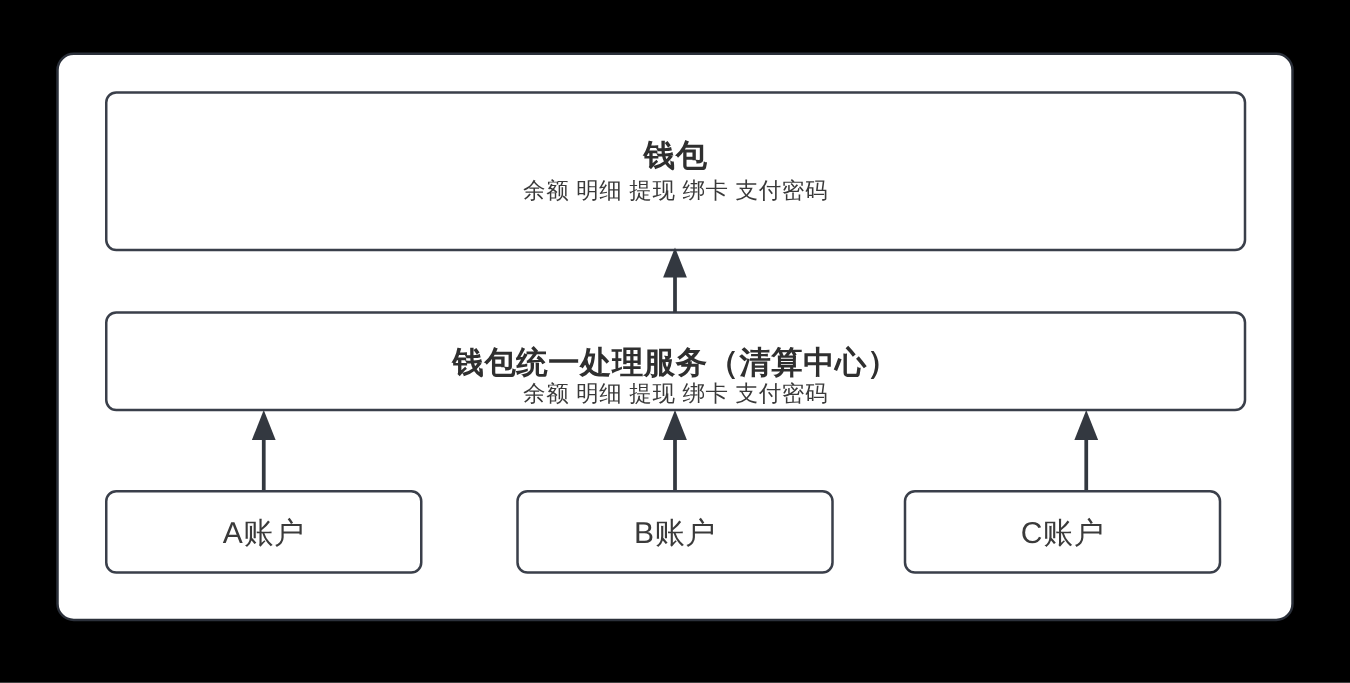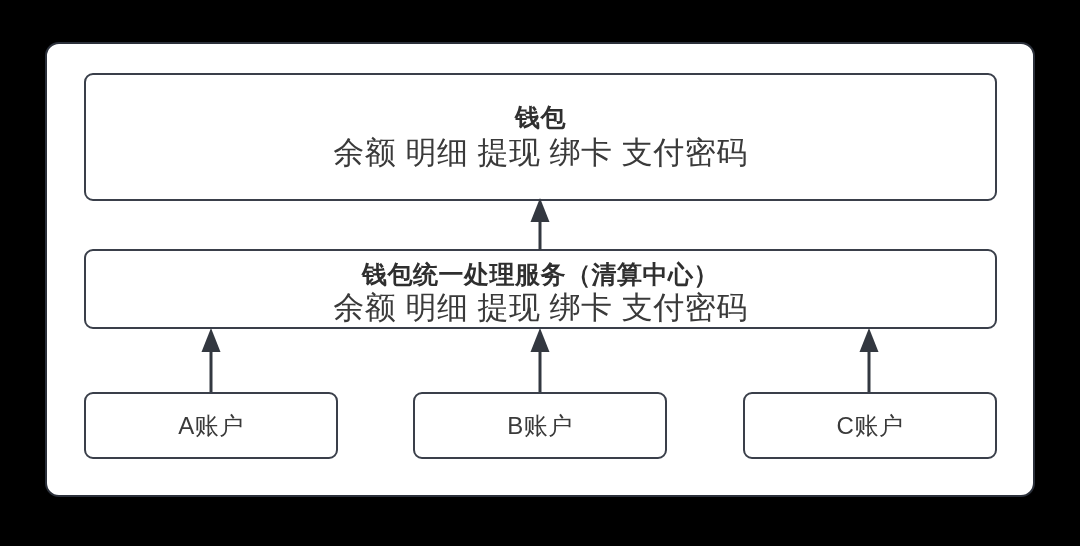--- a/index.html
+++ b/index.html
@@ -50,21 +50,21 @@
   }
 
   .node .title {
     font-size: 25px;
     font-weight: bold;
     line-height: 1.22;
     letter-spacing: 0.5px;
     color: #2f2f2f;
   }
   .node .subtitle {
-    font-size: 31px;
+    font-size: 18px;
     font-weight: normal;
     line-height: 1.22;
     letter-spacing: 0.5px;
     color: #3a3a3a;
   }
   .node .plain {
     font-size: 24px;
     font-weight: normal;
     color: #3a3a3a;
     letter-spacing: 0.5px;
@@ -93,21 +93,21 @@
     width: 254px;
     height: 67px;
   }
   #node-account-b {
     left: 413px;
     top: 392px;
     width: 254px;
     height: 67px;
   }
   #node-account-c {
-    left: 743px;
+    left: 723px;
     top: 392px;
     width: 254px;
     height: 67px;
   }
 
   
   .arrow-layer {
     position: absolute;
     left: 0;
     top: 0;

